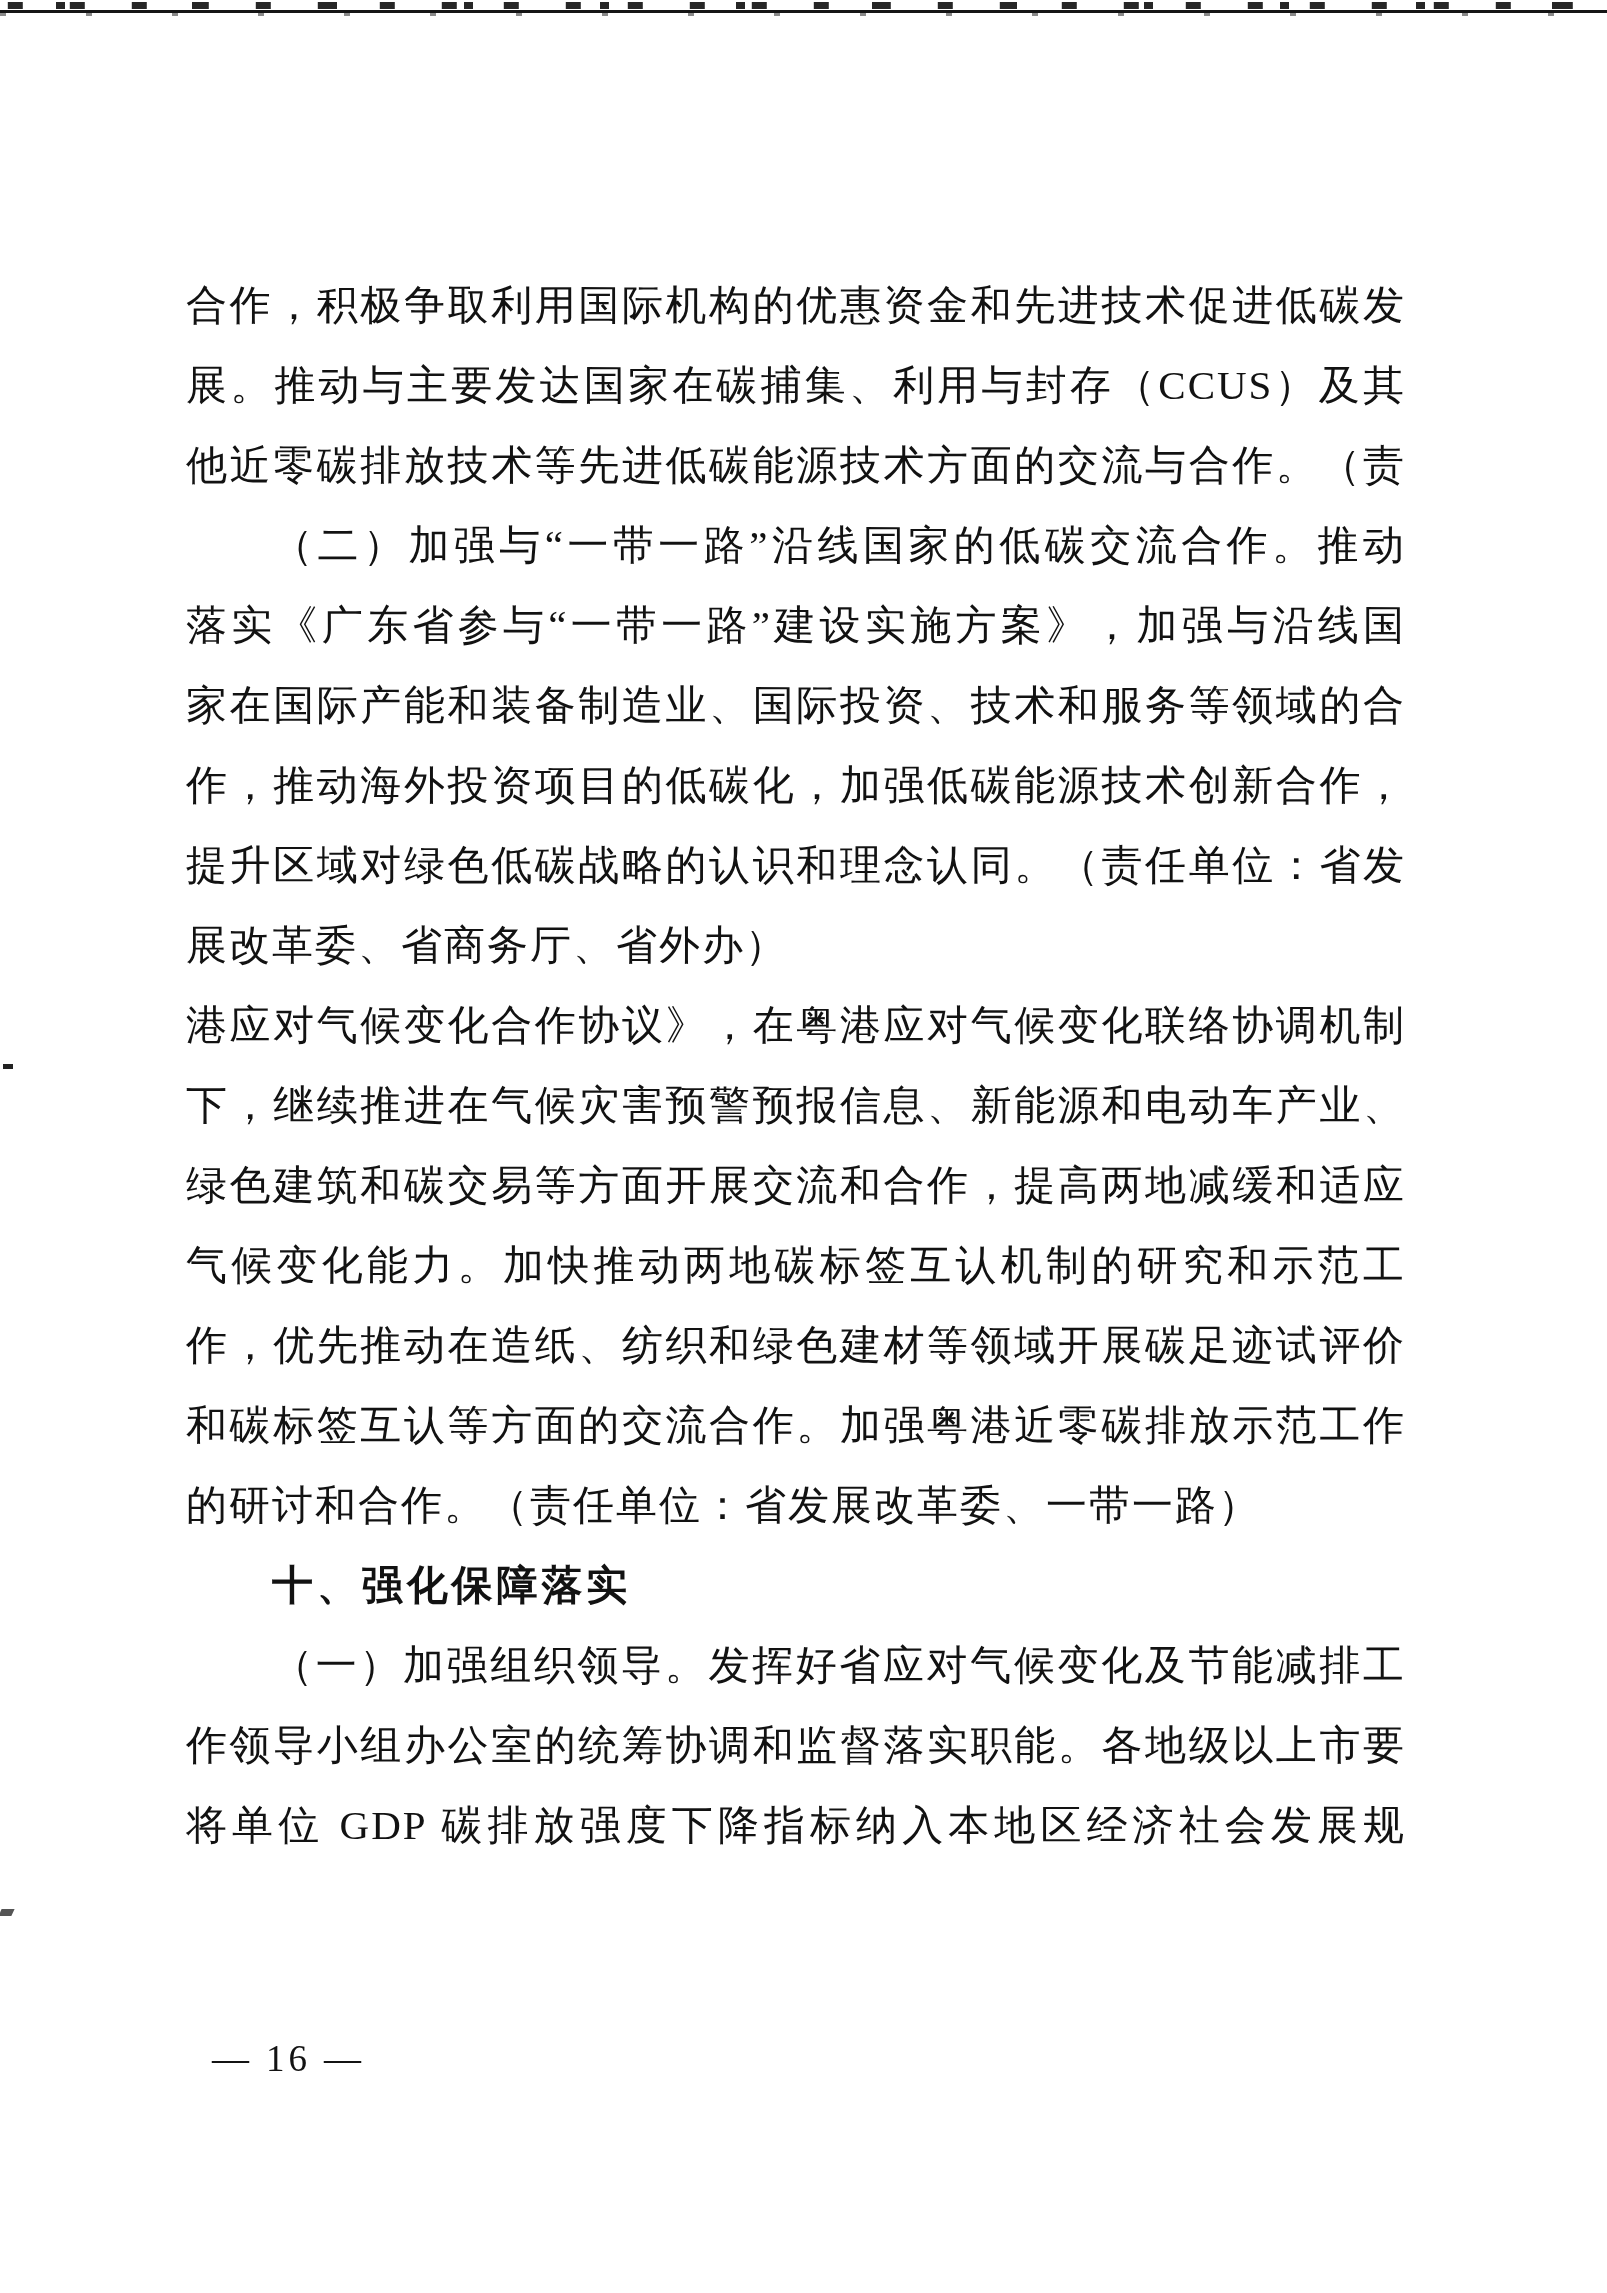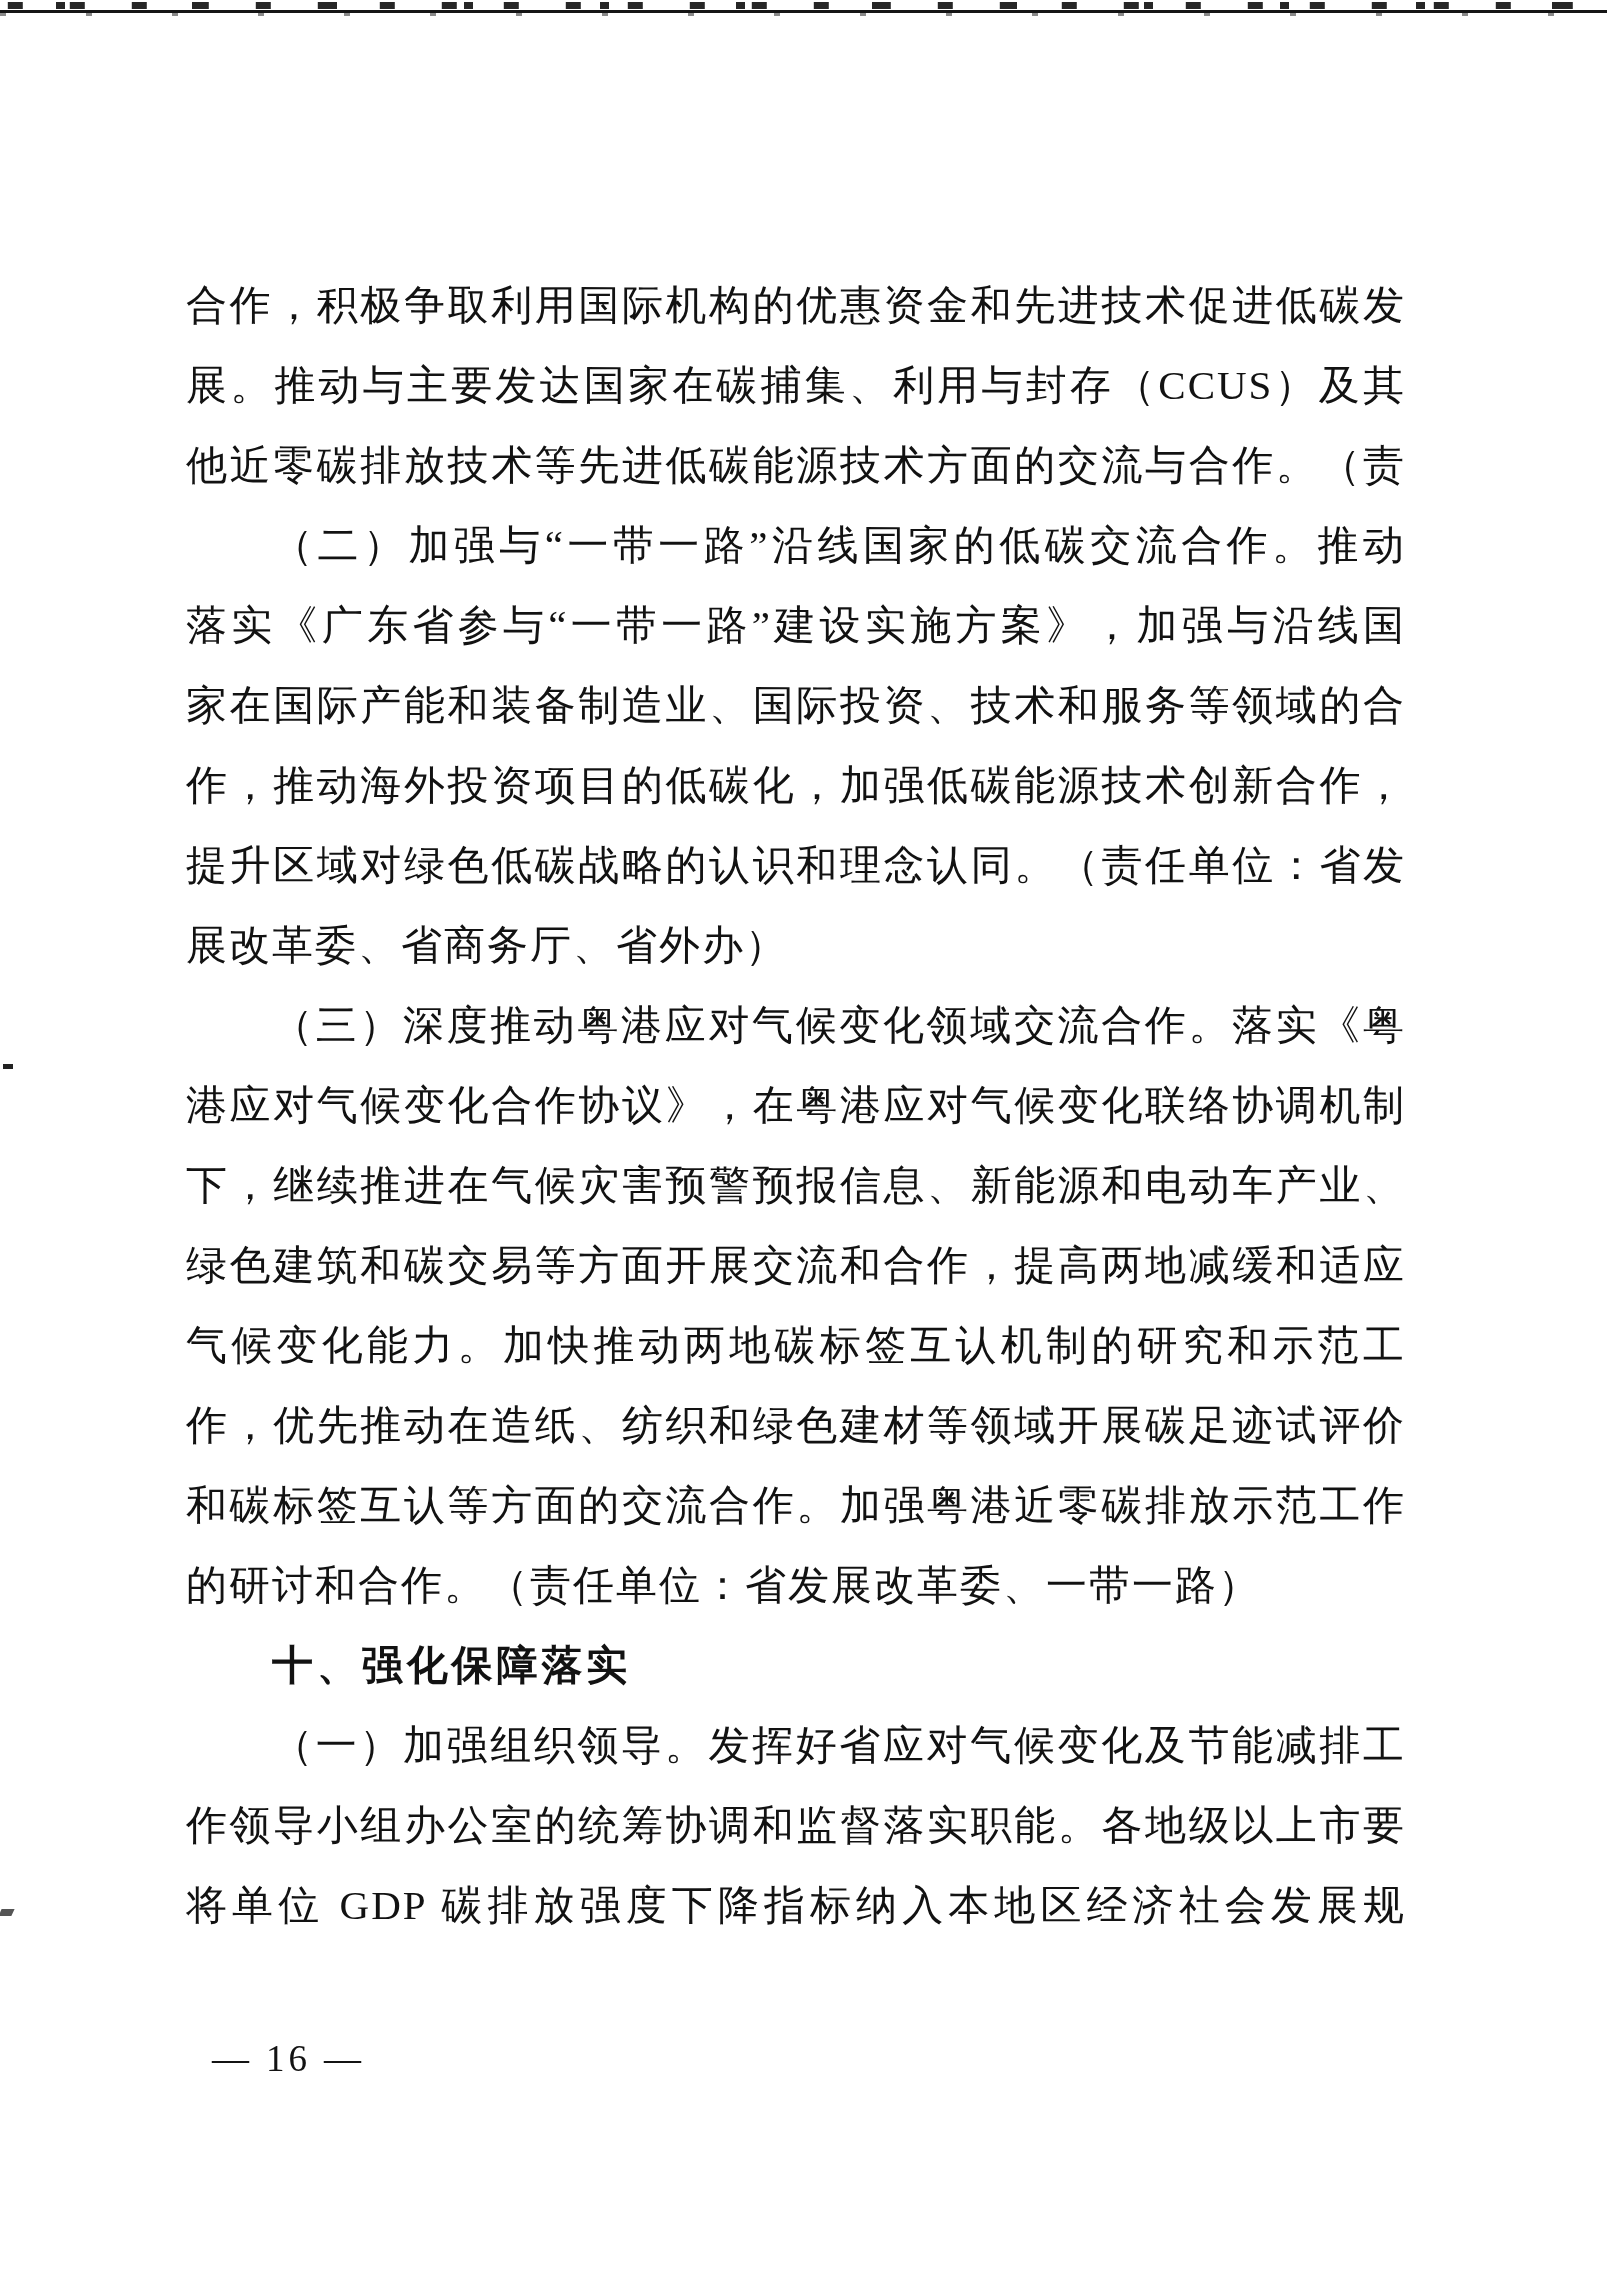--- a/index.html
+++ b/index.html
@@ -100,21 +100,20 @@
   <div class="text-block">
       <div class="line fill">合作，积极争取利用国际机构的优惠资金和先进技术促进低碳发</div>
       <div class="line fill">展。推动与主要发达国家在碳捕集、利用与封存（CCUS）及其</div>
       <div class="line fill">他近零碳排放技术等先进低碳能源技术方面的交流与合作。（责</div>
       <div class="line indent fill">（二）加强与“一带一路”沿线国家的低碳交流合作。推动</div>
       <div class="line fill">落实《广东省参与“一带一路”建设实施方案》，加强与沿线国</div>
       <div class="line fill">家在国际产能和装备制造业、国际投资、技术和服务等领域的合</div>
       <div class="line fill">作，推动海外投资项目的低碳化，加强低碳能源技术创新合作，</div>
       <div class="line fill">提升区域对绿色低碳战略的认识和理念认同。（责任单位：省发</div>
       <div class="line">展改革委、省商务厅、省外办）</div>
-      <div class="line indent fill">（三）深度推动粤港应对气候变化领域交流合作。落实《粤</div>
       <div class="line fill">港应对气候变化合作协议》，在粤港应对气候变化联络协调机制</div>
       <div class="line fill">下，继续推进在气候灾害预警预报信息、新能源和电动车产业、</div>
       <div class="line fill">绿色建筑和碳交易等方面开展交流和合作，提高两地减缓和适应</div>
       <div class="line fill">气候变化能力。加快推动两地碳标签互认机制的研究和示范工</div>
       <div class="line fill">作，优先推动在造纸、纺织和绿色建材等领域开展碳足迹试评价</div>
       <div class="line fill">和碳标签互认等方面的交流合作。加强粤港近零碳排放示范工作</div>
       <div class="line">的研讨和合作。（责任单位：省发展改革委、一带一路）</div>
       <div class="line indent bold">十、强化保障落实</div>
       <div class="line indent fill">（一）加强组织领导。发挥好省应对气候变化及节能减排工</div>
       <div class="line fill">作领导小组办公室的统筹协调和监督落实职能。各地级以上市要</div>

